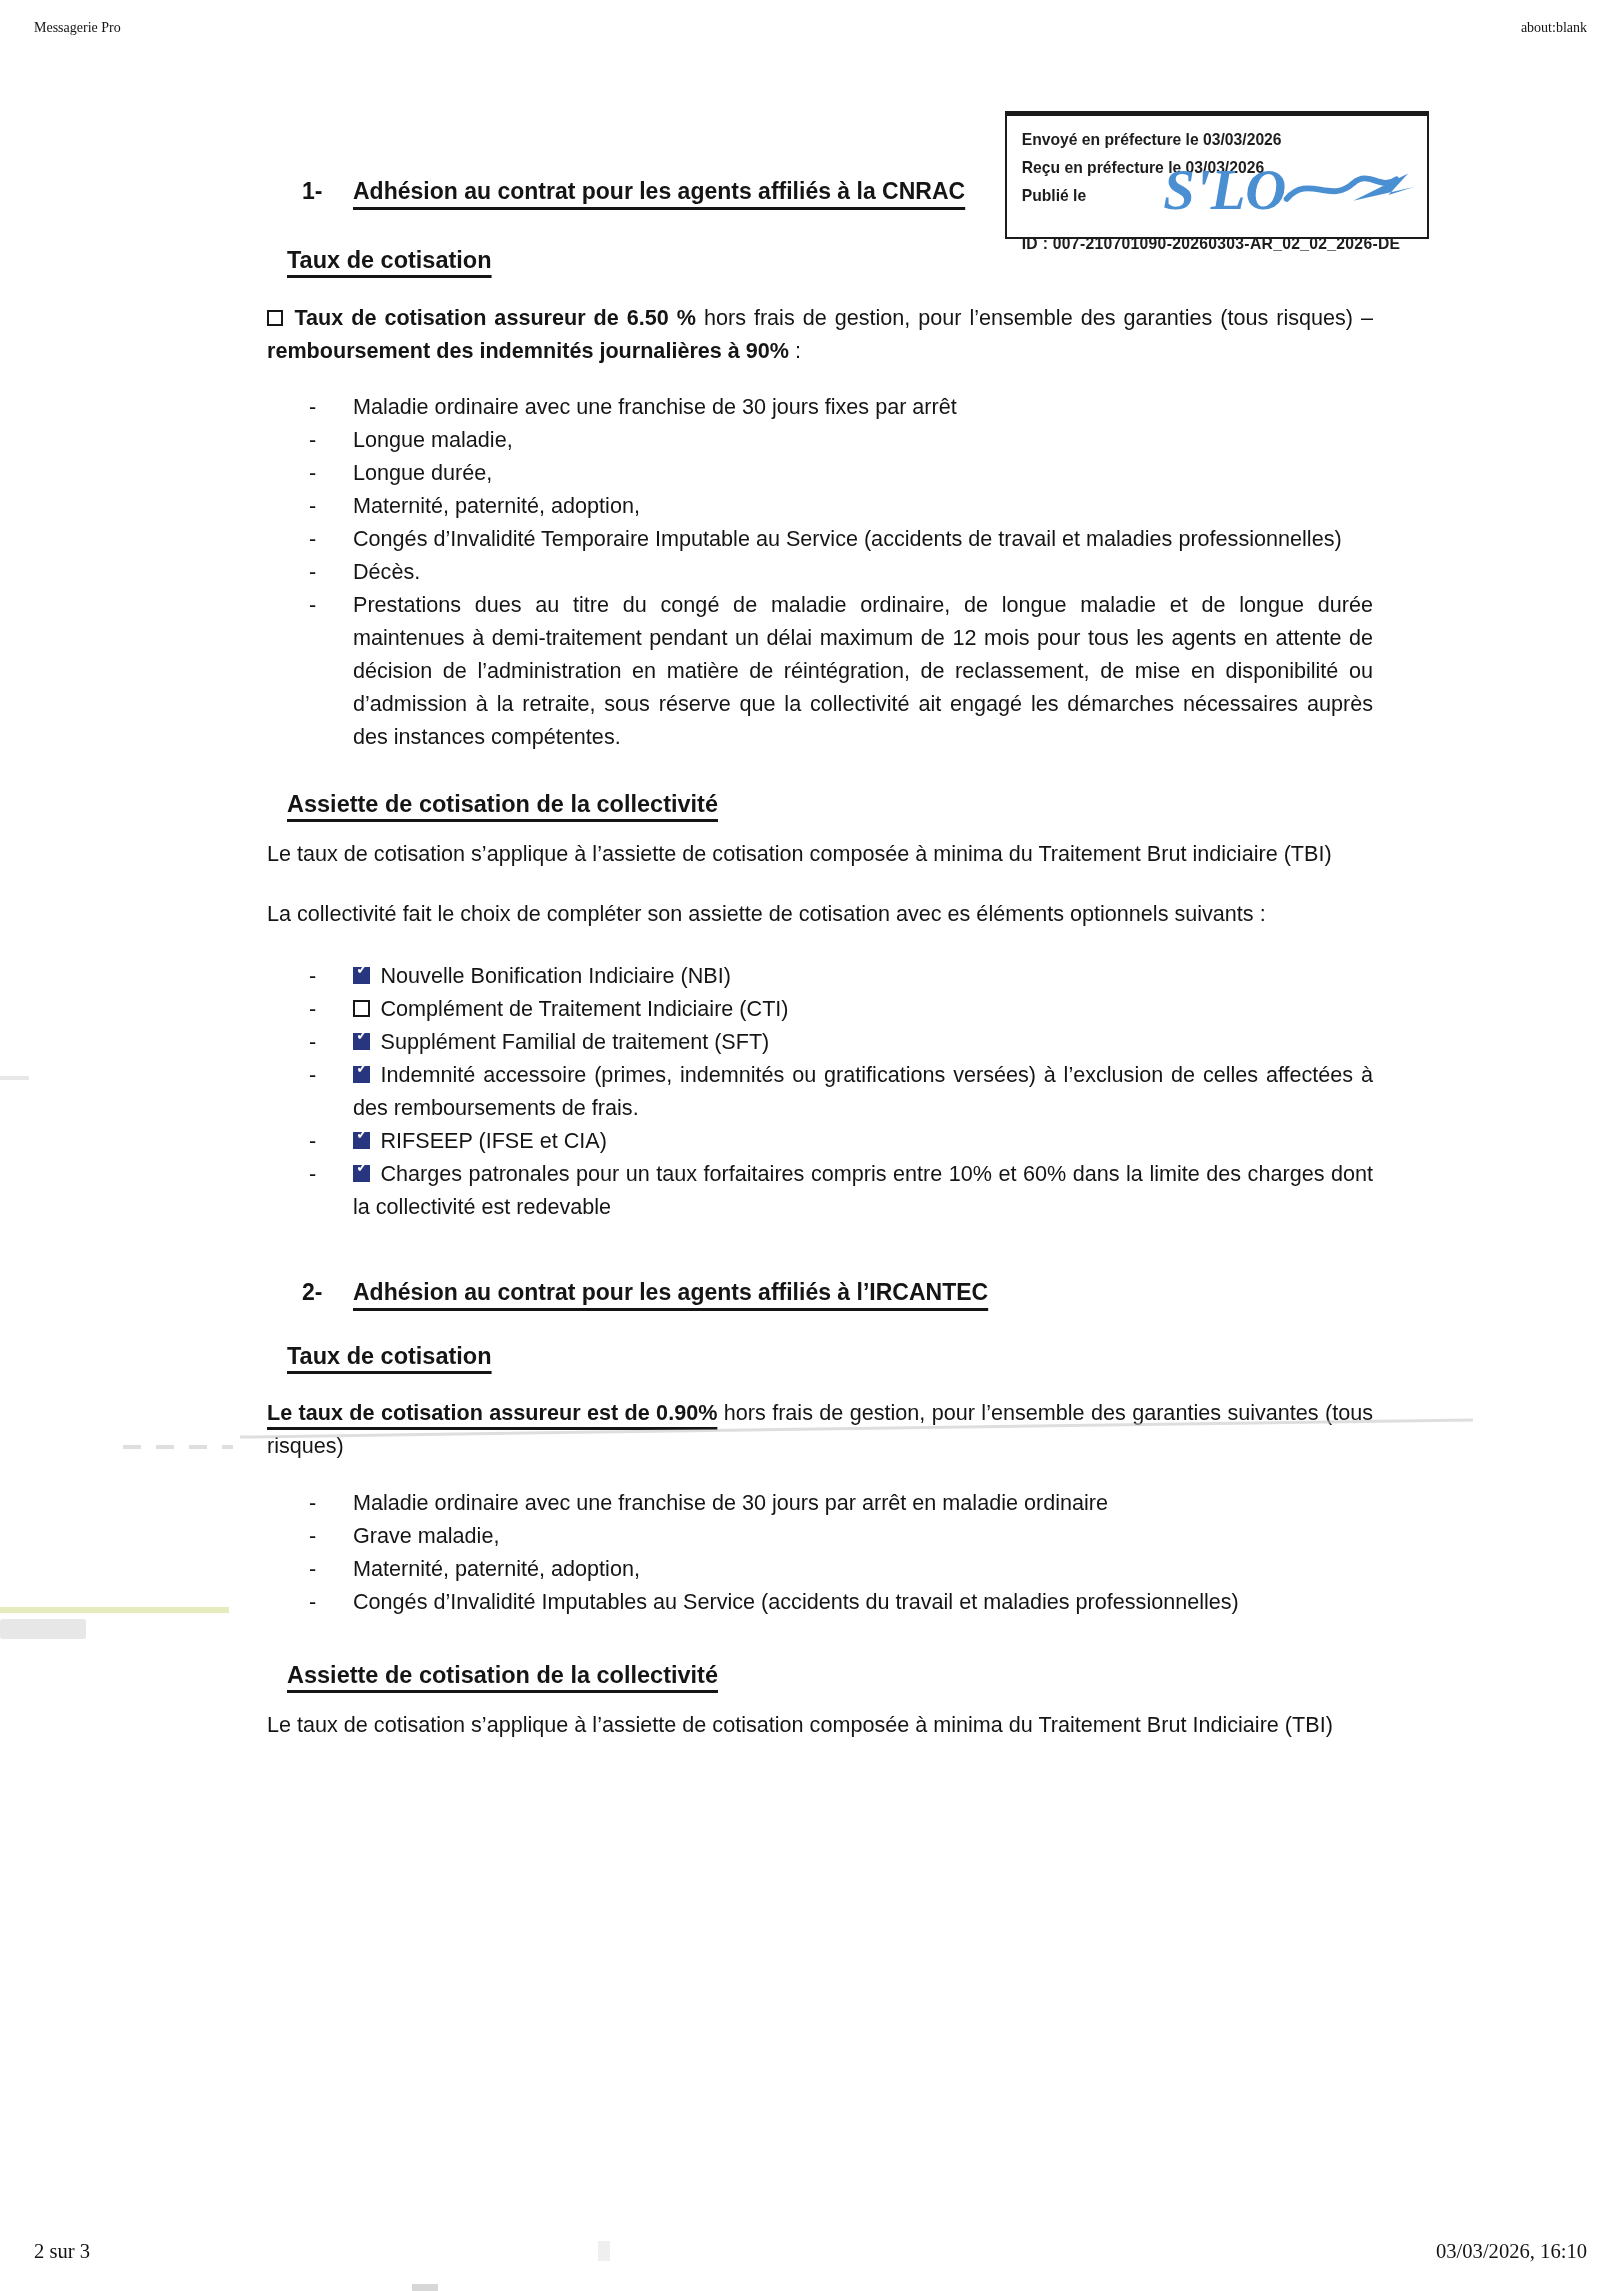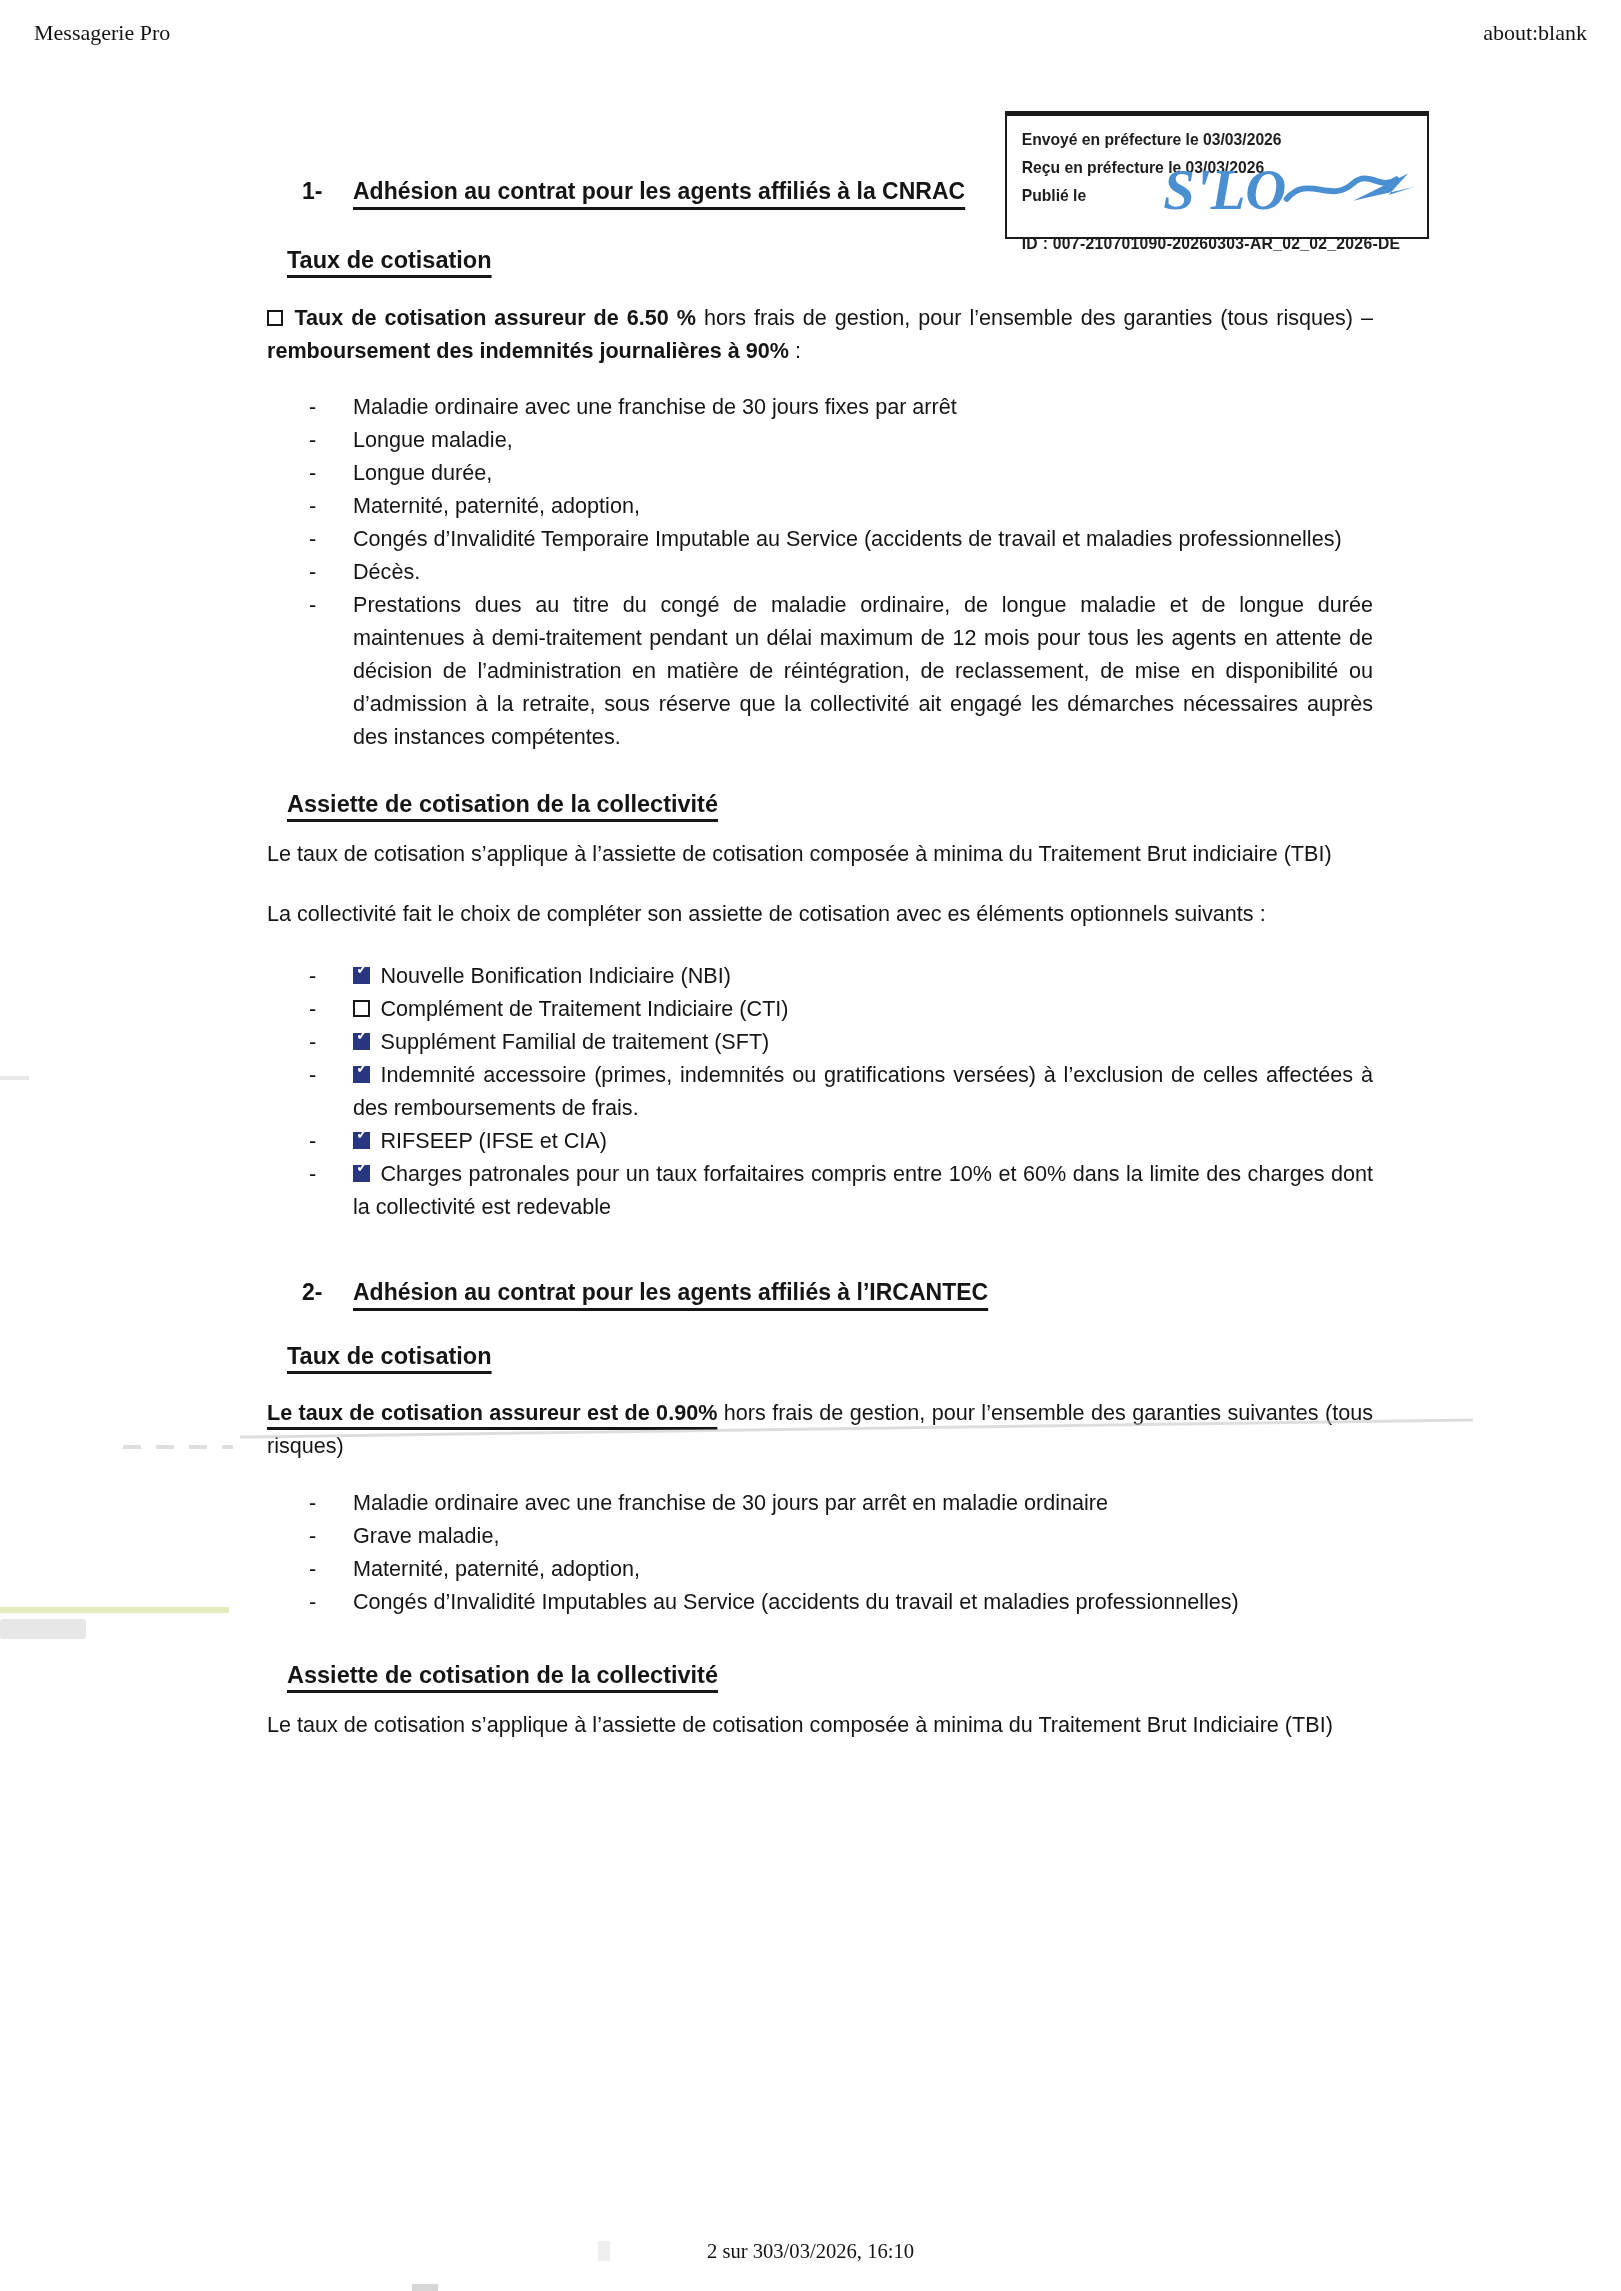--- a/index.html
+++ b/index.html
@@ -11,25 +11,25 @@
     color:#151515;
     overflow:hidden;
     margin:0 auto;
   }
 
   
   .print-header {
     position:absolute; top:19.6px; left:34px; right:34px;
     display:flex; justify-content:space-between;
     font-family:"Liberation Serif", serif;
-    font-size:22px; color:#141414;
+    font-size:14px; color:#141414;
   }
   .print-footer {
     position:absolute; bottom:29px; left:34px; right:34px;
-    display:flex; justify-content:center;
+    display:flex; justify-content:space-between;
     font-family:"Liberation Serif", serif;
     font-size:20.6px; color:#141414;
   }
 
   
   .stamp {
     position:absolute; left:1005px; top:111px;
     width:424px; height:128px; box-sizing:border-box;
     background:#ffffff;
     border:2.9px solid #1b1b1b; border-top-width:5.9px;

